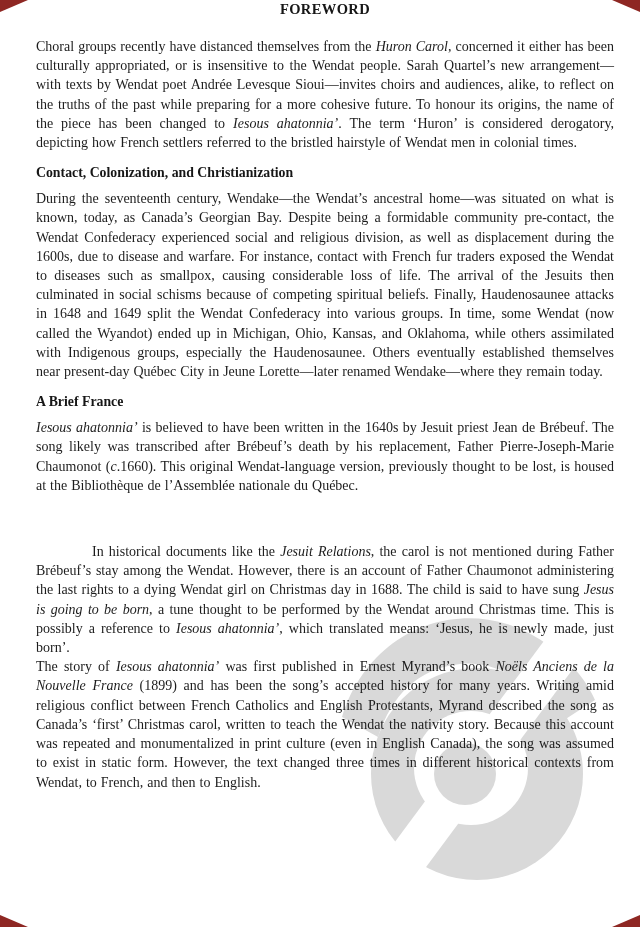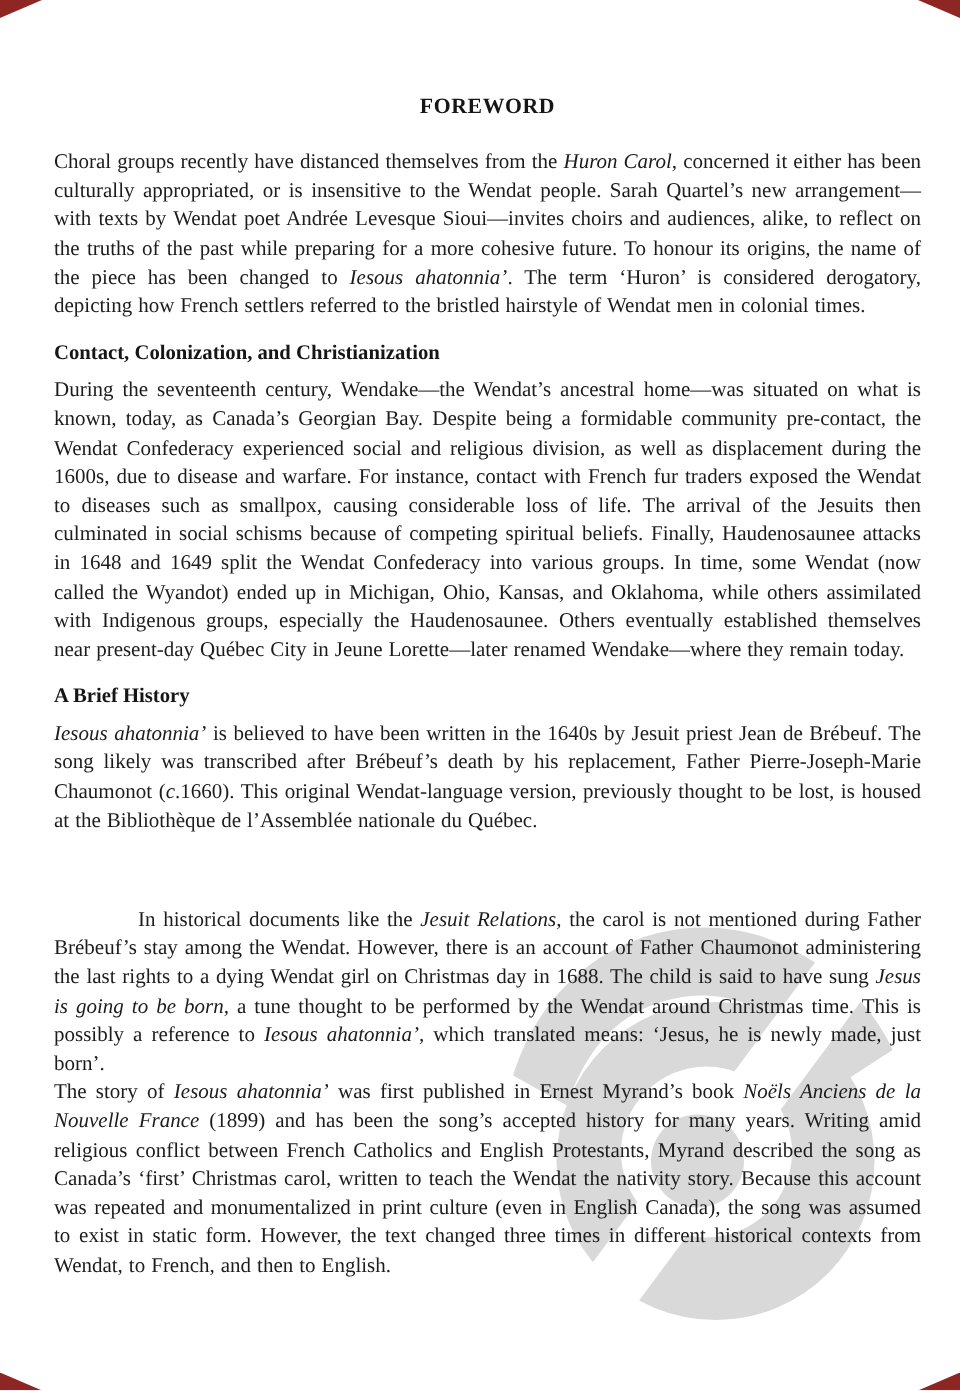--- a/index.html
+++ b/index.html
@@ -42,21 +42,20 @@
 
   .content {
     position: absolute;
     left: 36px;
     top: 0;
     width: 578px;
     z-index: 1;
   }
 
   .doc-title {
-    margin-top: 62px;
     margin-bottom: 0;
     text-align: center;
     font-weight: bold;
     font-size: 14.5px;
     line-height: 19px;
     letter-spacing: 0.4px;
     color: #161616;
   }
 
   .doc-body { margin-top: 18px; }
@@ -97,18 +96,18 @@
     <circle class="wm-shape" cx="153" cy="182" r="31" fill="#d9d9d9"></circle>
   </svg>
 </div>
 
 <div class="content">
   <div class="doc-title">FOREWORD</div>
   <div class="doc-body">
       <p class="para">Choral groups recently have distanced themselves from the <i>Huron Carol</i>, concerned it either has been culturally appropriated, or is insensitive to the Wendat people. Sarah Quartel’s new arrangement—with texts by Wendat poet Andrée Levesque Sioui—invites choirs and audiences, alike, to reflect on the truths of the past while preparing for a more cohesive future. To honour its origins, the name of the piece has been changed to <i>Iesous ahatonnia’</i>. The term ‘Huron’ is considered derogatory, depicting how French settlers referred to the bristled hairstyle of Wendat men in colonial times.</p>
       <div class="section-heading">Contact, Colonization, and Christianization</div>
       <p class="para">During the seventeenth century, Wendake—the Wendat’s ancestral home—was situated on what is known, today, as Canada’s Georgian Bay. Despite being a formidable community pre-contact, the Wendat Confederacy experienced social and religious division, as well as displacement during the 1600s, due to disease and warfare. For instance, contact with French fur traders exposed the Wendat to diseases such as smallpox, causing considerable loss of life. The arrival of the Jesuits then culminated in social schisms because of competing spiritual beliefs. Finally, Haudenosaunee attacks in 1648 and 1649 split the Wendat Confederacy into various groups. In time, some Wendat (now called the Wyandot) ended up in Michigan, Ohio, Kansas, and Oklahoma, while others assimilated with Indigenous groups, especially the Haudenosaunee. Others eventually established themselves near present-day Québec City in Jeune Lorette—later renamed Wendake—where they remain today.</p>
-      <div class="section-heading">A Brief History</div>
+      <div class="section-heading">A Brief France</div>
       <p class="para"><i>Iesous ahatonnia’</i> is believed to have been written in the 1640s by Jesuit priest Jean de Brébeuf. The song likely was transcribed after Brébeuf’s death by his replacement, Father Pierre-Joseph-Marie Chaumonot (<i>c</i>.1660). This original Wendat-language version, previously thought to be lost, is housed at the Bibliothèque de l’Assemblée nationale du Québec.</p>
       <p class="para indent">In historical documents like the <i>Jesuit Relations</i>, the carol is not mentioned during Father Brébeuf’s stay among the Wendat. However, there is an account of Father Chaumonot administering the last rights to a dying Wendat girl on Christmas day in 1688. The child is said to have sung <i>Jesus is going to be born</i>, a tune thought to be performed by the Wendat around Christmas time. This is possibly a reference to <i>Iesous ahatonnia’</i>, which translated means: ‘Jesus, he is newly made, just born’.</p>
       <p class="para">The story of <i>Iesous ahatonnia’</i> was first published in Ernest Myrand’s book <i>Noëls Anciens de la Nouvelle France</i> (1899) and has been the song’s accepted history for many years. Writing amid religious conflict between French Catholics and English Protestants, Myrand described the song as Canada’s ‘first’ Christmas carol, written to teach the Wendat the nativity story. Because this account was repeated and monumentalized in print culture (even in English Canada), the song was assumed to exist in static form. However, the text changed three times in different historical contexts from Wendat, to French, and then to English.</p>
     </div>
 </div>
 
 </body></html>

